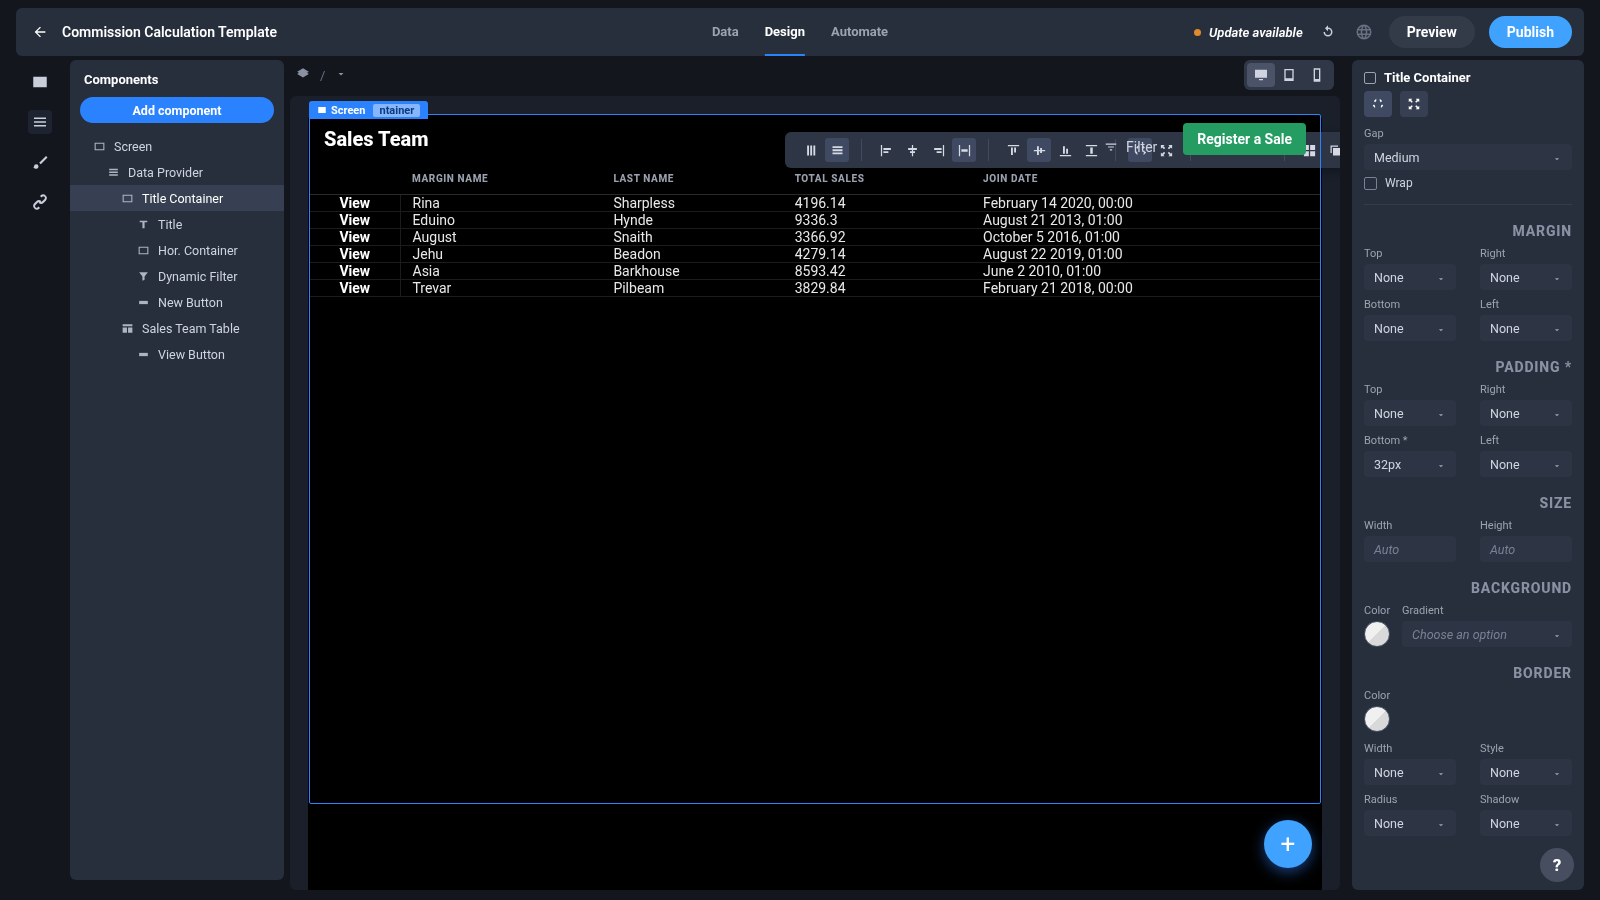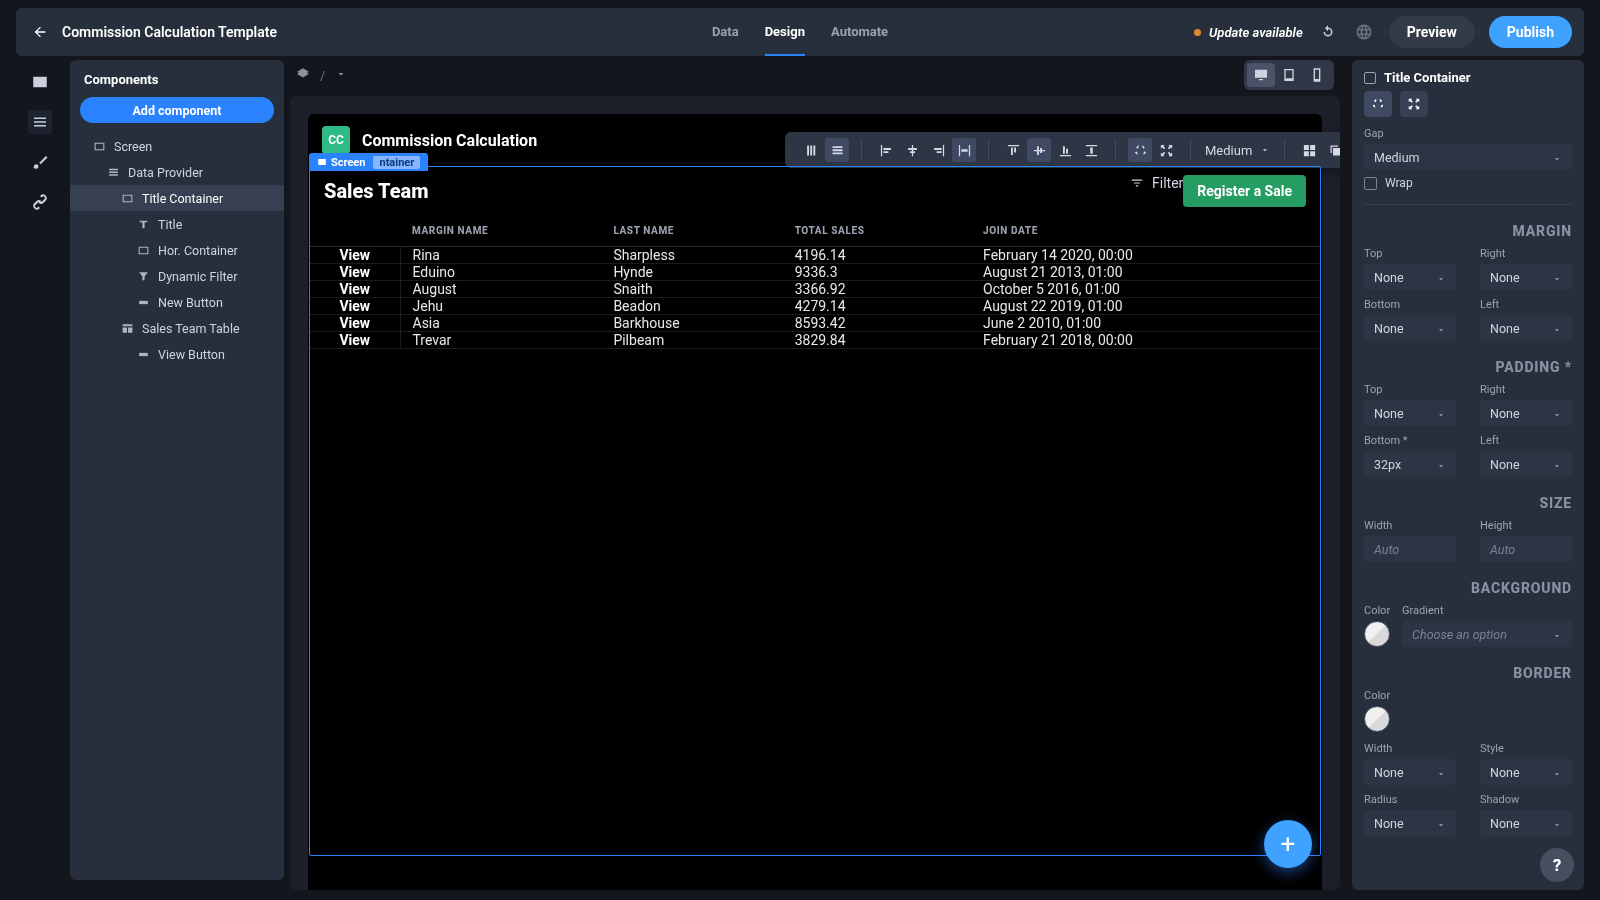--- a/index.html
+++ b/index.html
@@ -72,21 +72,21 @@
   .app-logo{width:28px;height:28px;background:#2fbb86;border-radius:4px;display:flex;align-items:center;justify-content:center;font-weight:700;color:#fff;font-size:12px;}
   .app-title{color:#fff;font-weight:700;font-size:16px;}
   .drag-dots{position:absolute;right:14px;top:14px;color:#6c7180;cursor:move;}
   .drag-dots svg{width:14px;height:14px;fill:#6c7180;}
 
   .screen-tag{position:absolute;left:-1px;top:-14px;display:flex;align-items:center;gap:4px;background:var(--blue);color:#fff;font-size:11px;font-weight:700;height:18px;padding:0 8px;border-radius:3px 3px 0 0;}
   .screen-tag .sub{background:#86b6ff;color:#0b3b7d;padding:0 6px;border-radius:2px;margin-left:4px;}
   .selected-box{border:1px solid var(--blue);border-radius:2px;margin:0 1px 1px;position:relative;min-height:690px;padding:0;}
   .sel-hdr{display:flex;align-items:center;justify-content:space-between;padding:8px 14px;}
   .sel-title{font-size:20px;font-weight:800;color:#fff;}
-  .sel-actions{display:flex;align-items:flex-start;gap:0;}
+  .sel-actions{display:flex;align-items:flex-end;gap:26px;}
   .filter{display:flex;align-items:center;gap:8px;color:#cfd4e0;font-size:14px;cursor:pointer;}
   .filter svg{width:14px;height:14px;fill:#cfd4e0;}
   .reg-btn{background:var(--accent);color:#fff;font-weight:700;font-size:14px;padding:8px 14px;border-radius:4px;cursor:pointer;}
 
   table.sales{width:100%;border-collapse:collapse;color:#e8e8e8;font-size:14px;}
   table.sales th{color:#9aa0ae;font-size:10px;font-weight:800;letter-spacing:0.06em;text-align:left;padding:10px 12px;border-bottom:1px solid #2a2a2a;}
   table.sales td{padding:0 12px;border-bottom:1px solid #1c1c1c;}
   td.view{width:90px;border-right:1px solid #1c1c1c;text-align:center;font-weight:700;color:#fff;cursor:pointer;}
 
   .fab{position:absolute;right:28px;bottom:22px;width:48px;height:48px;border-radius:50%;background:var(--publish);display:flex;align-items:center;justify-content:center;color:#fff;font-size:26px;cursor:pointer;box-shadow:0 4px 14px rgba(49,130,255,.5);}
@@ -287,27 +287,20 @@
       <div class="dev">
           <svg viewBox="0 0 24 24">
             <path d="M7 2h10v20H7zM9 4v14h6V4z"></path>
           </svg>
         </div>
     </div>
   </div>
 
   <div class="canvas-wrap">
     <div class="app-frame">
-      <div class="app-header">
-        <div class="app-logo">CC</div>
-        <div class="app-title">Commission Calculation</div>
-        <div class="drag-dots"><svg viewBox="0 0 24 24">
-              <path d="M6 6h3v3H6zm5 0h3v3h-3zm5 0h3v3h-3zM6 11h3v3H6zm5 0h3v3h-3zm5 0h3v3h-3zM6 16h3v3H6zm5 0h3v3h-3zm5 0h3v3h-3z"></path>
-            </svg></div>
-      </div>
 
       <div class="float-tb">
         <div class="ft-group">
           <div class="ft-btn">
               <svg viewBox="0 0 24 24">
                 <path d="M5 4h3v16H5zm5 0h3v16h-3zm5 0h3v16h-3z"></path>
               </svg>
             </div>
           <div class="ft-btn active">
               <svg viewBox="0 0 24 24">

